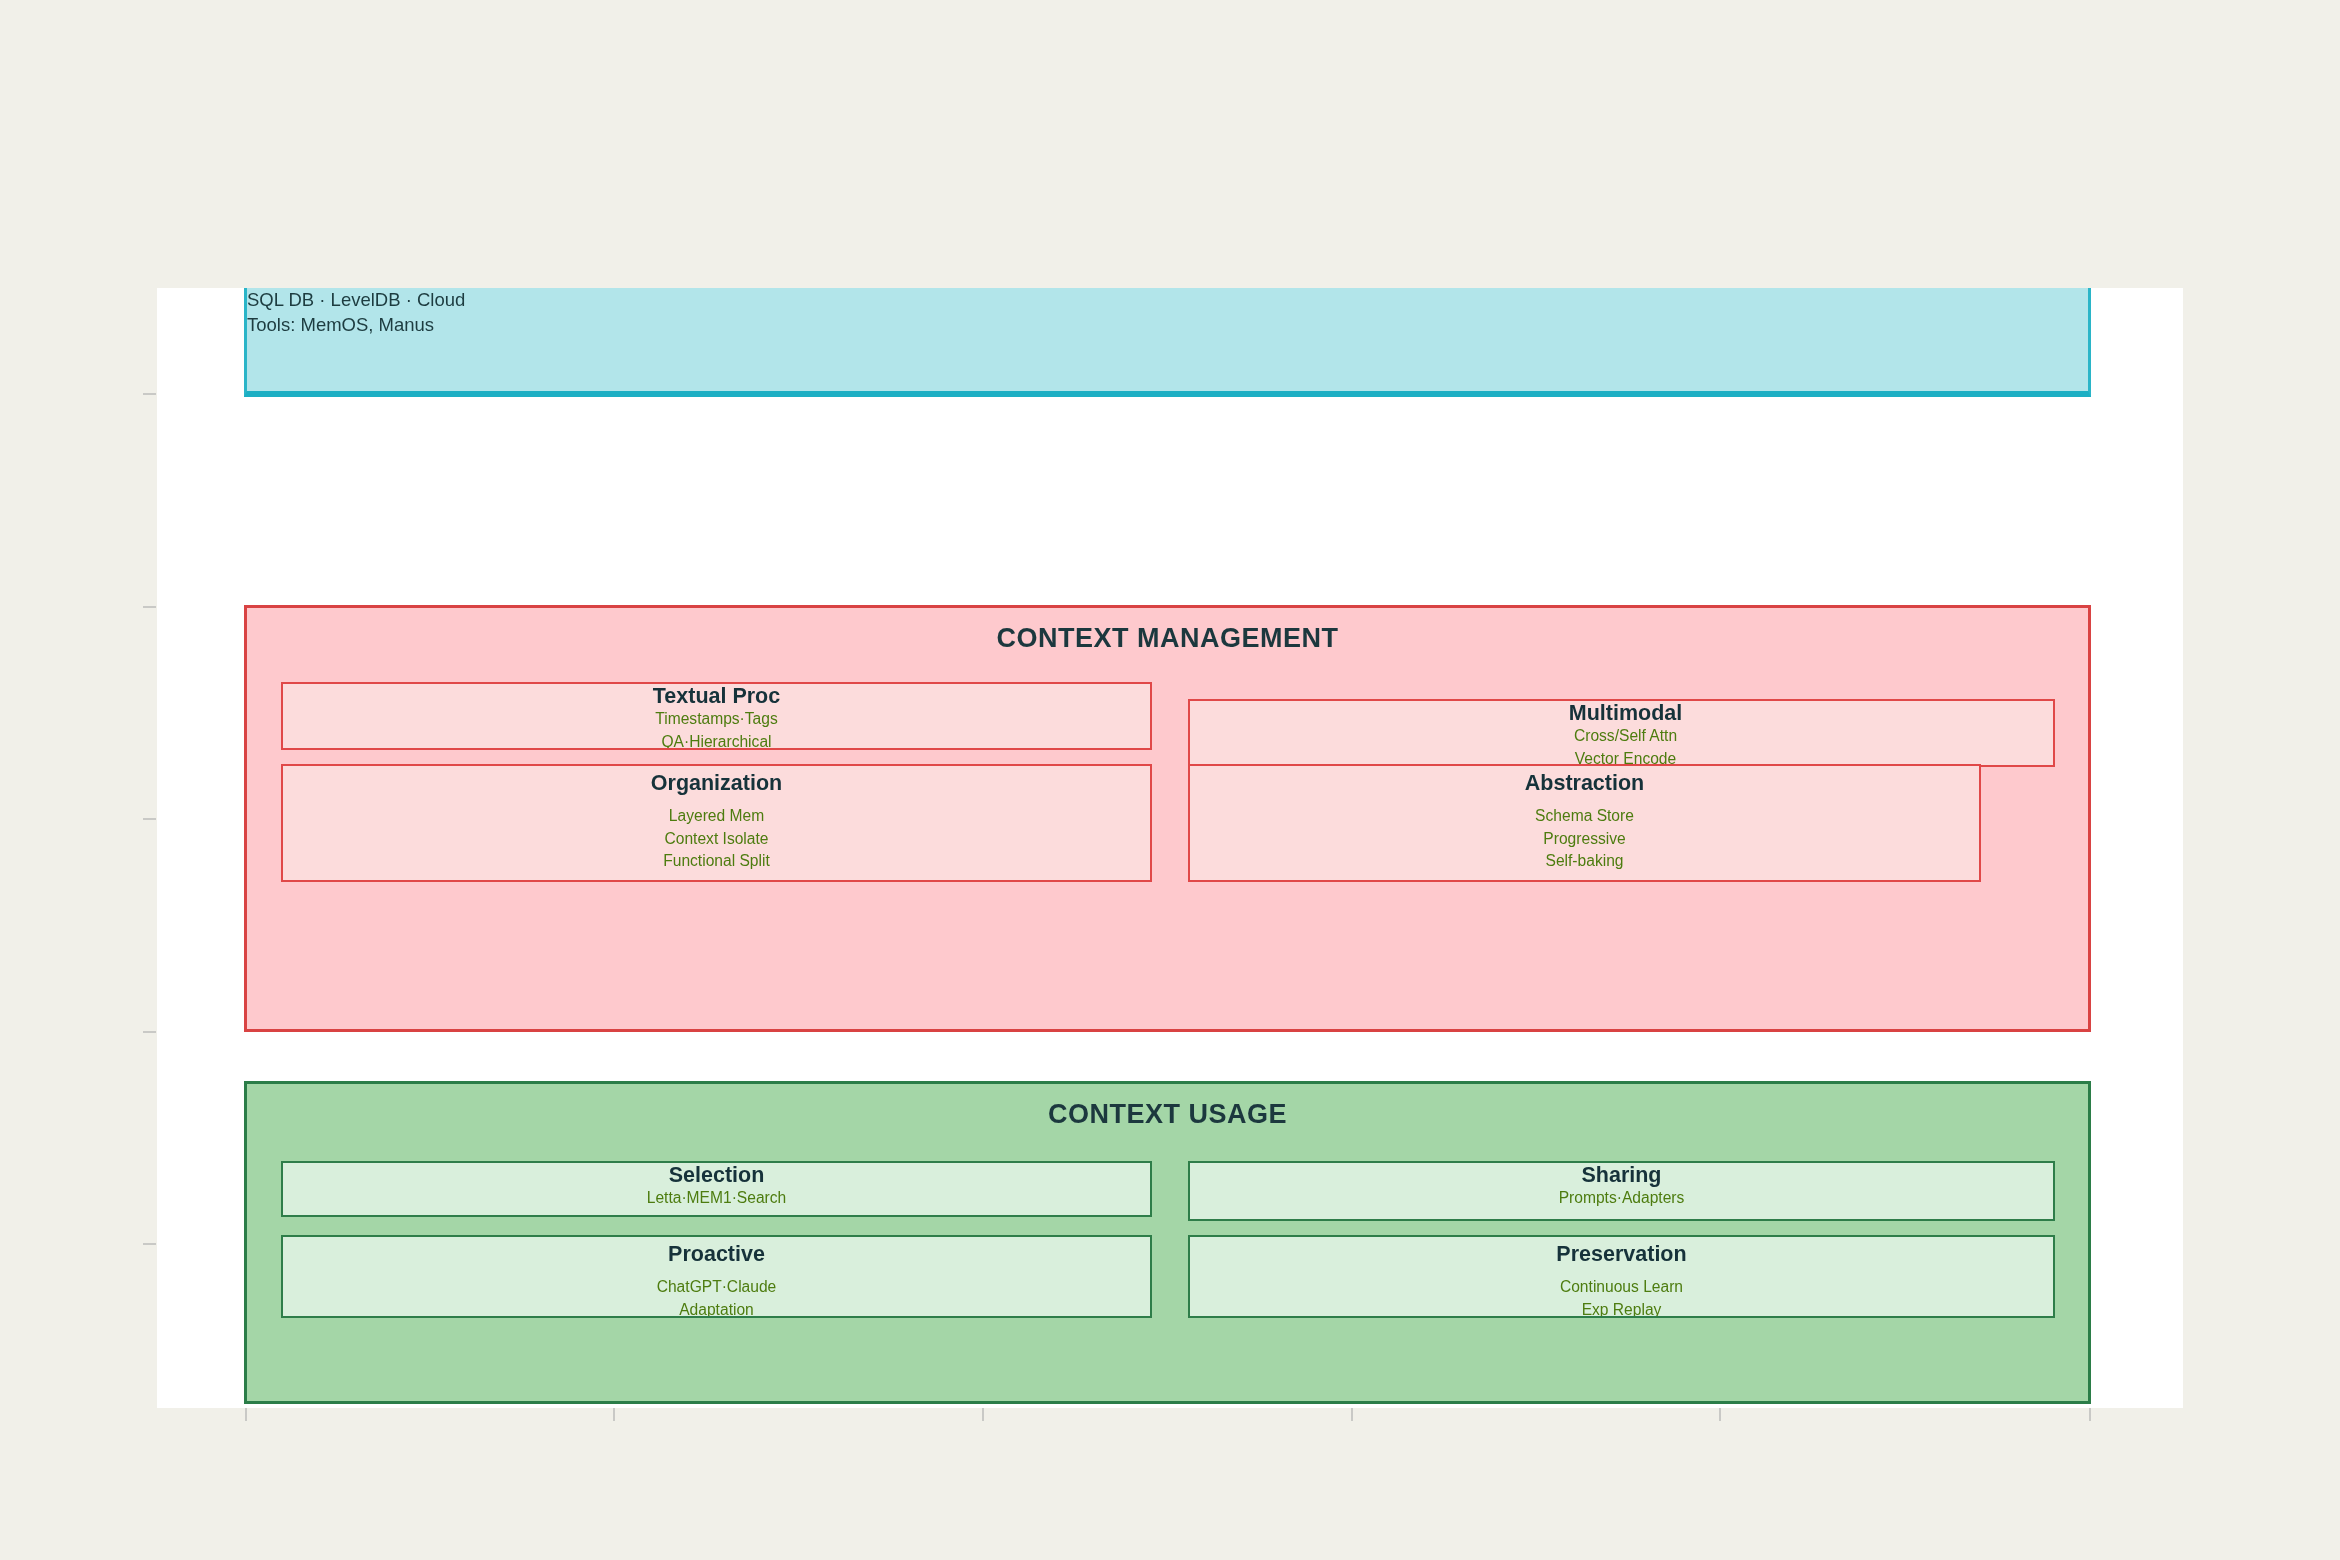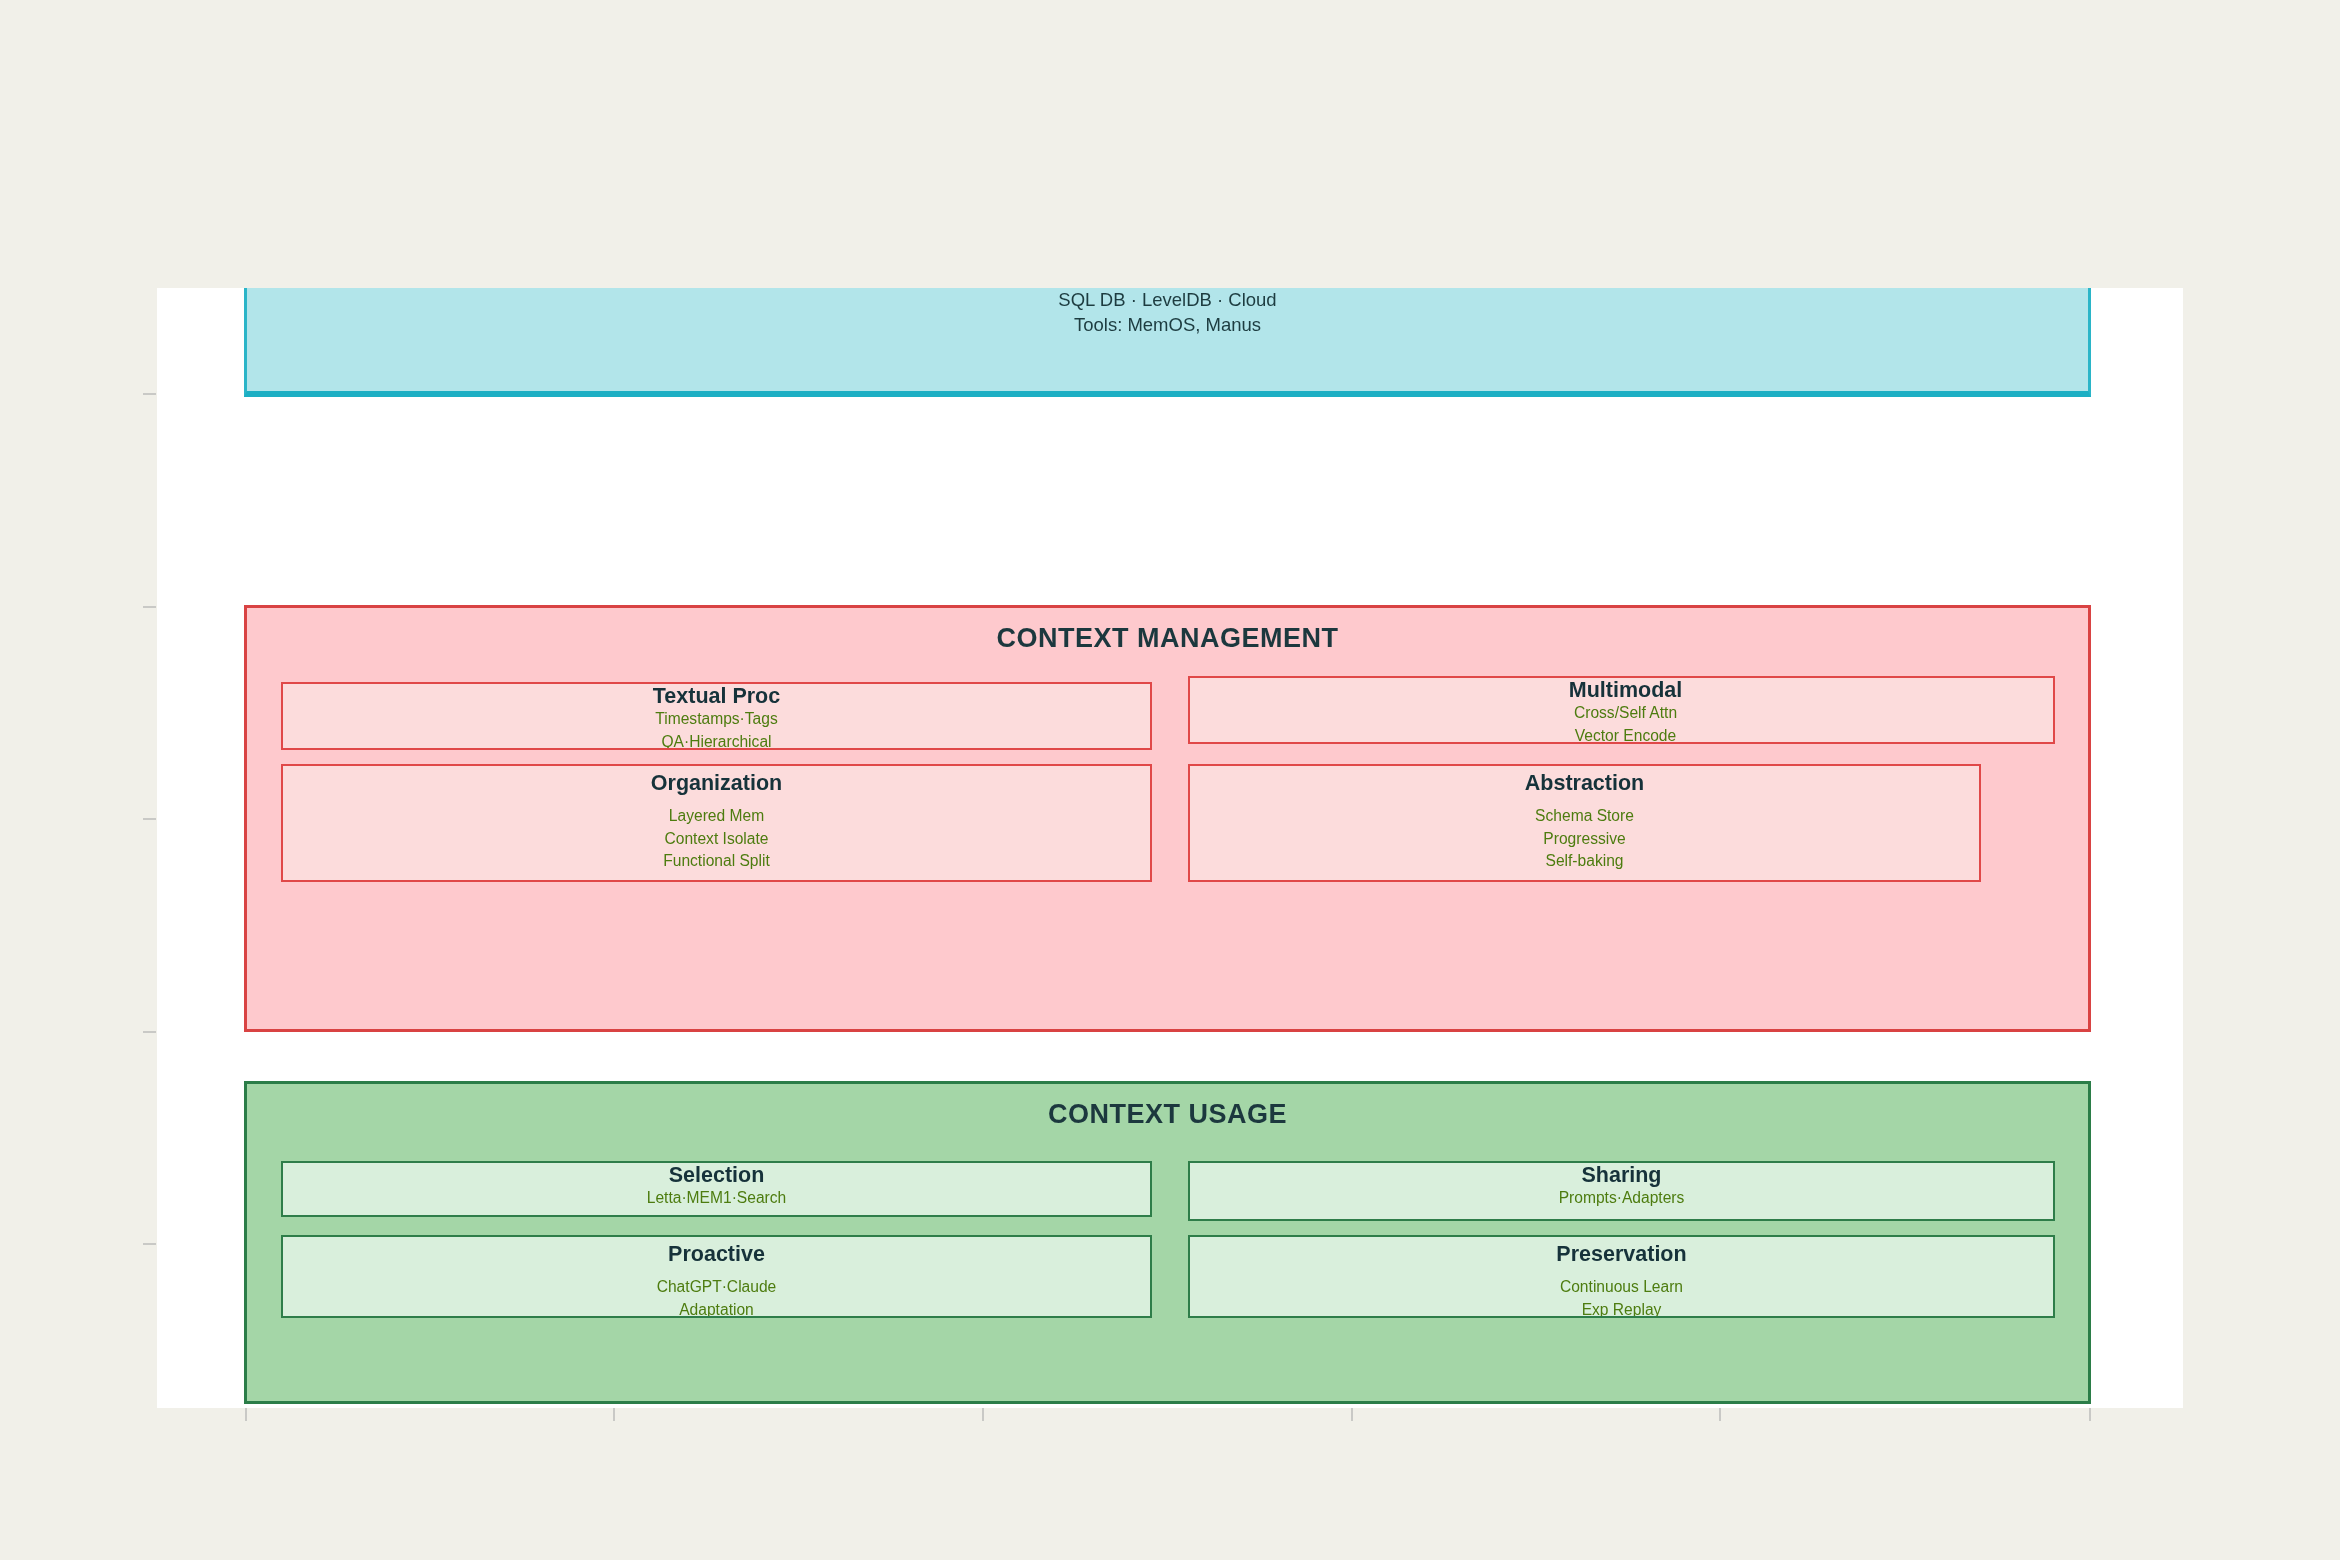--- a/index.html
+++ b/index.html
@@ -45,41 +45,41 @@
     border:3.9px solid #2b7d48;
   }
 
   .bighead{
     text-align:center;font-weight:700;
     font-size:27px;line-height:33px;margin-top:13.7px;
     letter-spacing:0.5px;color:#1c383e;
   }
 
   .storage-line{
-    position:absolute;left:0;width:100%;text-align:center;
+    position:absolute;left:0;width:100%;text-align:left;
     font-size:18.5px;line-height:23.4px;color:#1d3c40;
   }
   .storage-line.l1{top:36px;}
   .storage-line.l2{top:61px;}
 
   .sb{
     position:absolute;box-sizing:border-box;text-align:center;
     border:2.9px solid transparent;overflow:hidden;
   }
   .sb--red{background:#fcdcdc;border-color:#e04848;}
   .sb--green{background:#d9efdc;border-color:#2e7d49;}
   .sb-title{font-weight:700;font-size:21.5px;line-height:23.4px;color:#16323a;}
   .sb-line{font-size:15.6px;line-height:22.4px;color:#4d7c0f;}
   .sb--r1{padding-top:1px;}
   .sb--r2{padding-top:5.9px;}
   .sb--r2 .sb-title{margin-bottom:9.8px;}
 
   
   .pos-m1{left:34px;top:74px;width:871px;height:68px;}
-  .pos-m2{left:941px;top:68px;width:867px;height:68px;padding-left:8px;}
+  .pos-m2{left:941px;top:91px;width:867px;height:68px;padding-left:8px;}
   .pos-m3{left:34px;top:156px;width:871px;height:118px;}
   .pos-m4{left:941px;top:156px;width:793px;height:118px;}
   
   .pos-u1{left:34px;top:77px;width:871px;height:56px;}
   .pos-u2{left:941px;top:77px;width:867px;height:60px;}
   .pos-u3{left:34px;top:151px;width:871px;height:83px;}
   .pos-u4{left:941px;top:151px;width:867px;height:83px;}
 
   .tickx{position:absolute;width:2px;height:12.7px;background:#c9c9c6;top:1408px;}
   .ticky{position:absolute;width:12.7px;height:2px;background:#c9c9c6;left:143px;}

